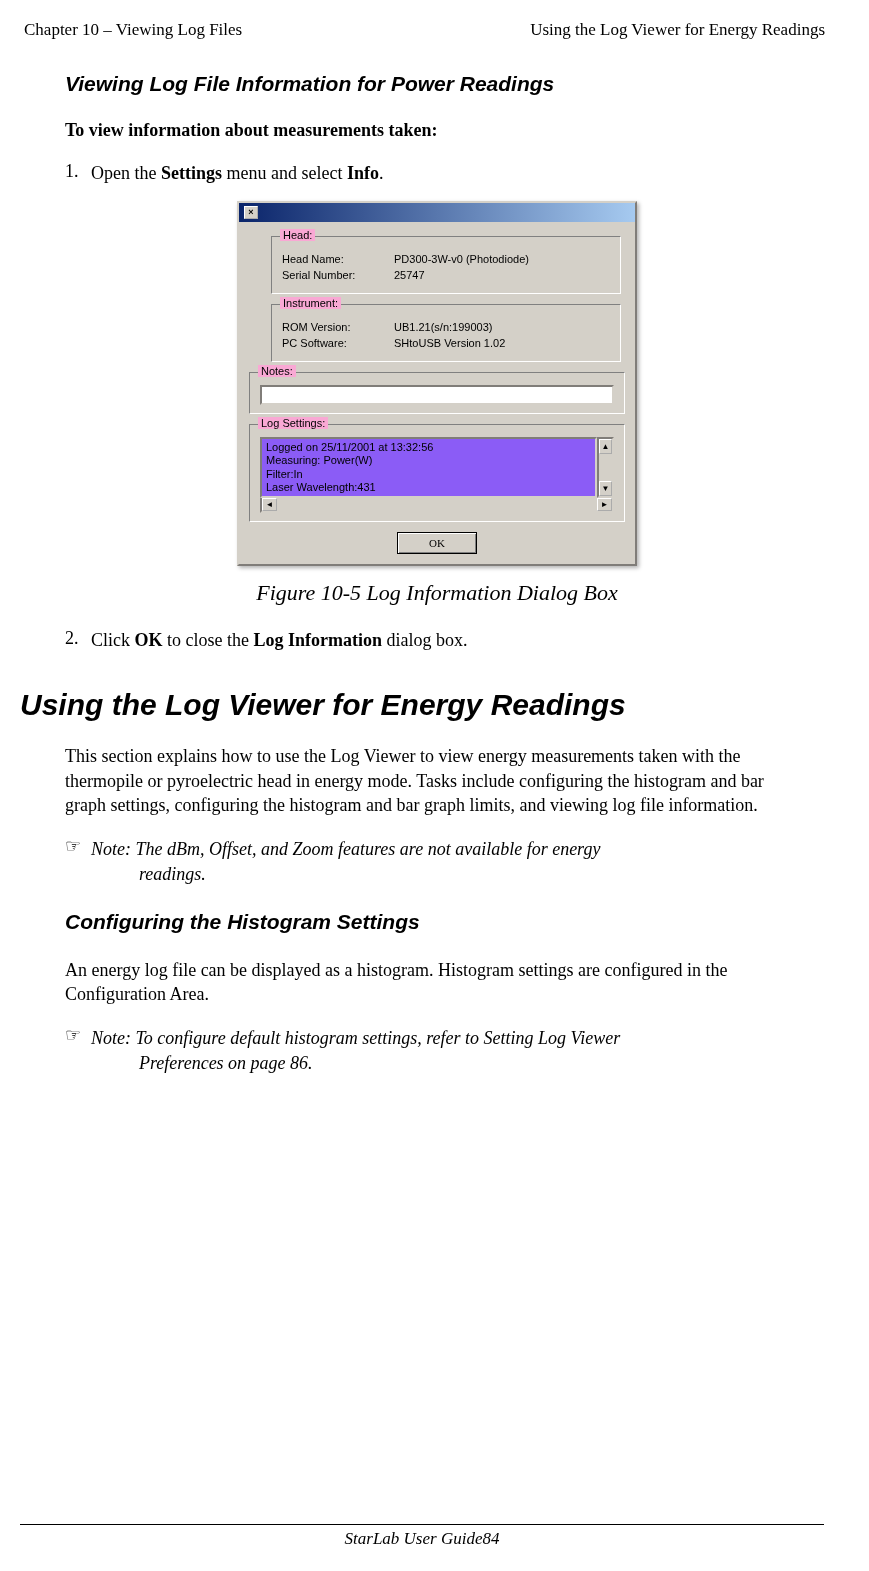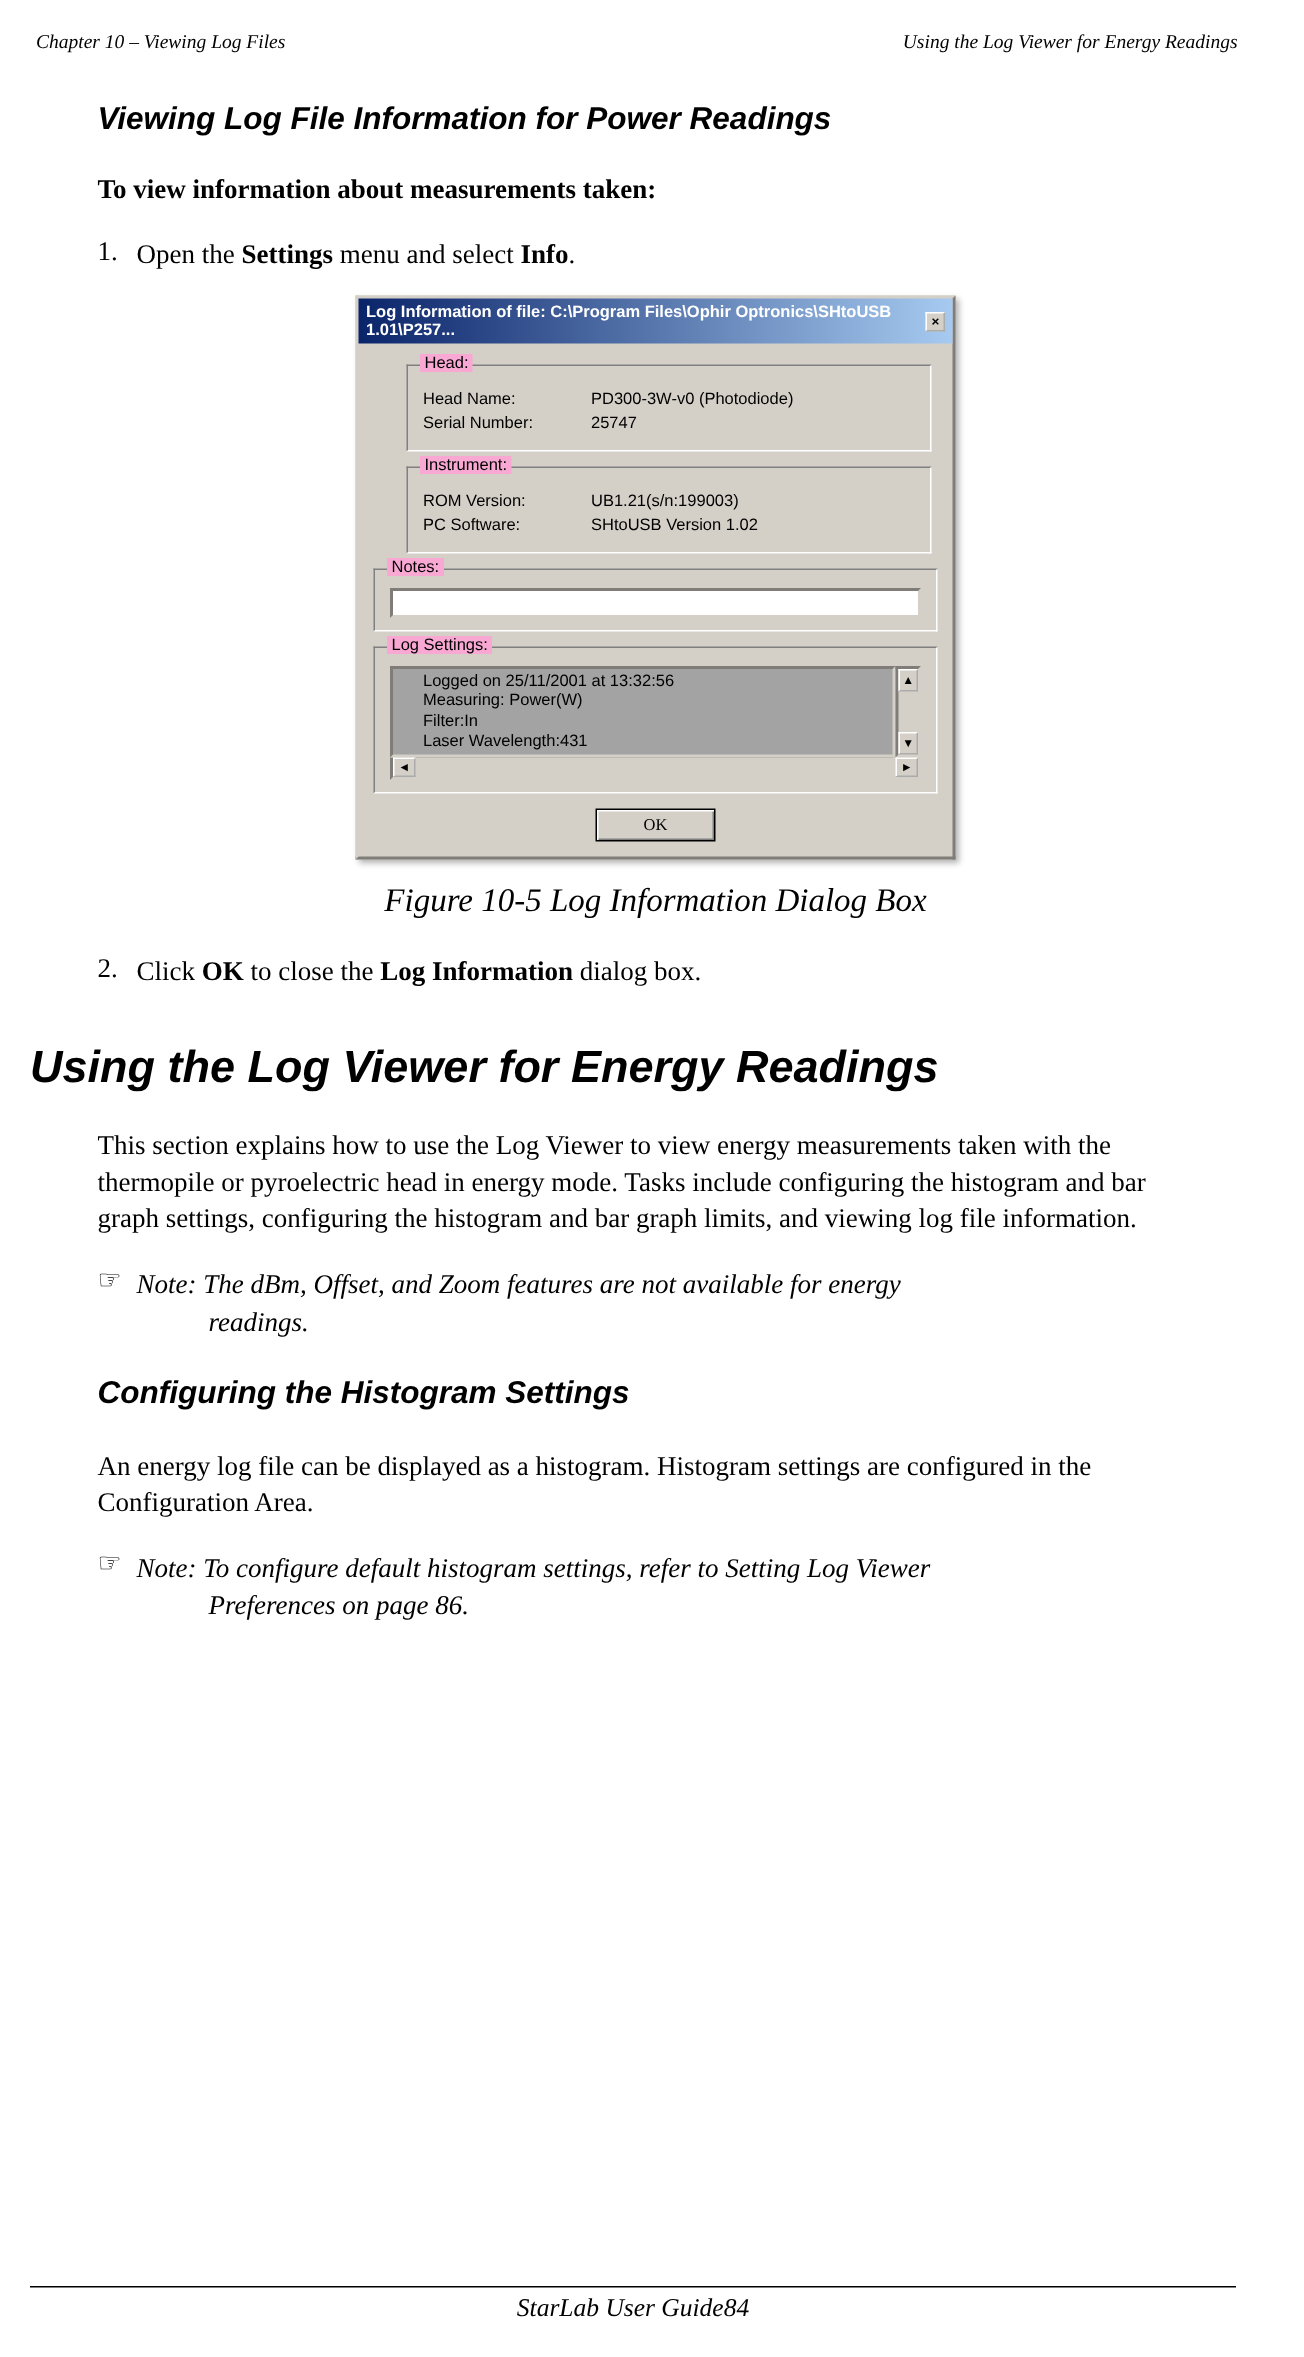--- a/index.html
+++ b/index.html
@@ -9,22 +9,21 @@
       background: #fff;
       font-family: "Times New Roman", Times, serif;
       font-size: 18px;
       color: #000;
       position: relative;
       padding: 20px 40px 20px 20px;
     }
     .header {
       display: flex;
       justify-content: space-between;
-      font-style: italic;
-      font-size: 13px;
+      font-size: 17px;
       padding: 0 4px 4px 4px;
     }
     .content {
       padding: 28px 20px 0 45px;
     }
     .h3 {
       font-family: Arial, Helvetica, sans-serif;
       font-style: italic;
       font-weight: bold;
       font-size: 21px;
@@ -101,23 +100,23 @@
     .notes-input {
       width: 100%; height: 20px;
       border: 2px inset #d4d0c8;
       background: #fff;
     }
     .log-box {
       display: flex;
     }
     .log-text {
       flex: 1;
-      background: #a3a3a3;
+      background: #8b5cf6;
       border: 2px inset #d4d0c8;
-      padding: 2px 20px;
+      padding: 2px 4px;
       font-size: 11px;
       line-height: 1.2;
       white-space: pre-line;
     }
     .vscroll {
       width: 17px;
       background: #d4d0c8;
       border: 2px inset #d4d0c8;
       display: flex;
       flex-direction: column;
@@ -218,21 +217,20 @@
     <div class="step-body">
       <p>
         <span>Open the </span><b>Settings</b><span> menu and select </span><b>Info</b><span>.</span>
       </p>
     </div>
   </div>
 
   <div class="figure-wrap">
     <div class="dialog">
       <div class="titlebar">
-        <span>Log Information of file: C:\Program Files\Ophir Optronics\SHtoUSB 1.01\P257...</span>
         <span class="tb-close">×</span>
       </div>
       <div class="dlg-body">
 
         <div class="group inner">
           <span class="group-label">Head:</span>
           <div class="row">
             <span class="lbl">Head Name:</span>
             <span class="val">PD300-3W-v0 (Photodiode)</span>
           </div>

